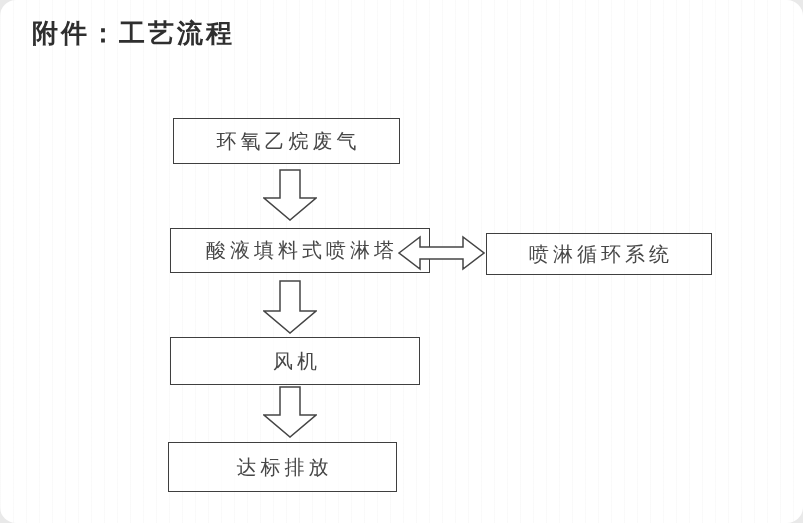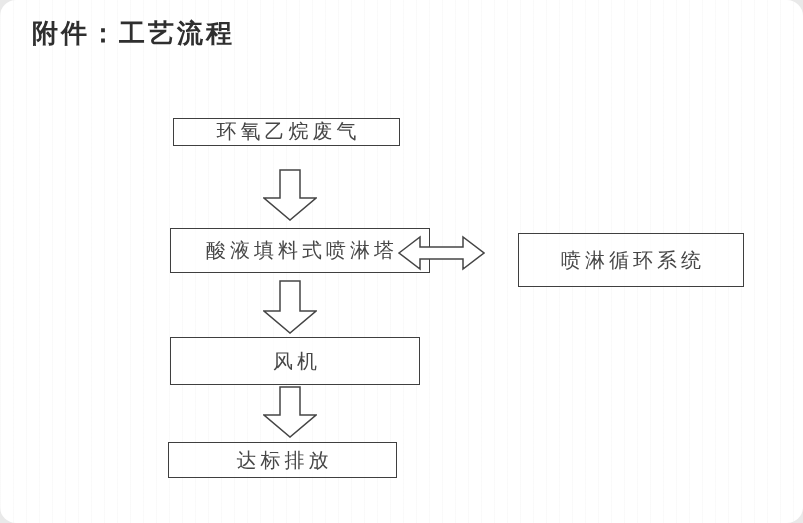--- a/index.html
+++ b/index.html
@@ -48,25 +48,25 @@
     text-indent: 4px;
     white-space: nowrap;
   }
   .arrow {
     position: absolute;
   }
   .arrow svg {
     display: block;
   }
   
-  .node-waste-gas   { left: 173px; top: 118px; width: 227px; height: 28px; align-items: flex-end; }
+  .node-waste-gas   { left: 173px; top: 118px; width: 227px; height: 46px; }
   .node-spray-tower { left: 170px; top: 228px; width: 260px; height: 45px; }
-  .node-circulation { left: 486px; top: 233px; width: 226px; height: 54px; margin-left: 32px; }
+  .node-circulation { left: 486px; top: 233px; width: 226px; height: 42px; }
   .node-fan         { left: 170px; top: 337px; width: 250px; height: 48px; }
-  .node-discharge   { left: 168px; top: 442px; width: 229px; height: 36px; }
+  .node-discharge   { left: 168px; top: 442px; width: 229px; height: 50px; }
   .arrow-1 { left: 263px; top: 169px; }
   .arrow-2 { left: 263px; top: 280px; }
   .arrow-3 { left: 263px; top: 386px; }
   .arrow-h { left: 398px; top: 233px; }
 </style>
 </head>
 <body>
 
 <div class="page">
 

